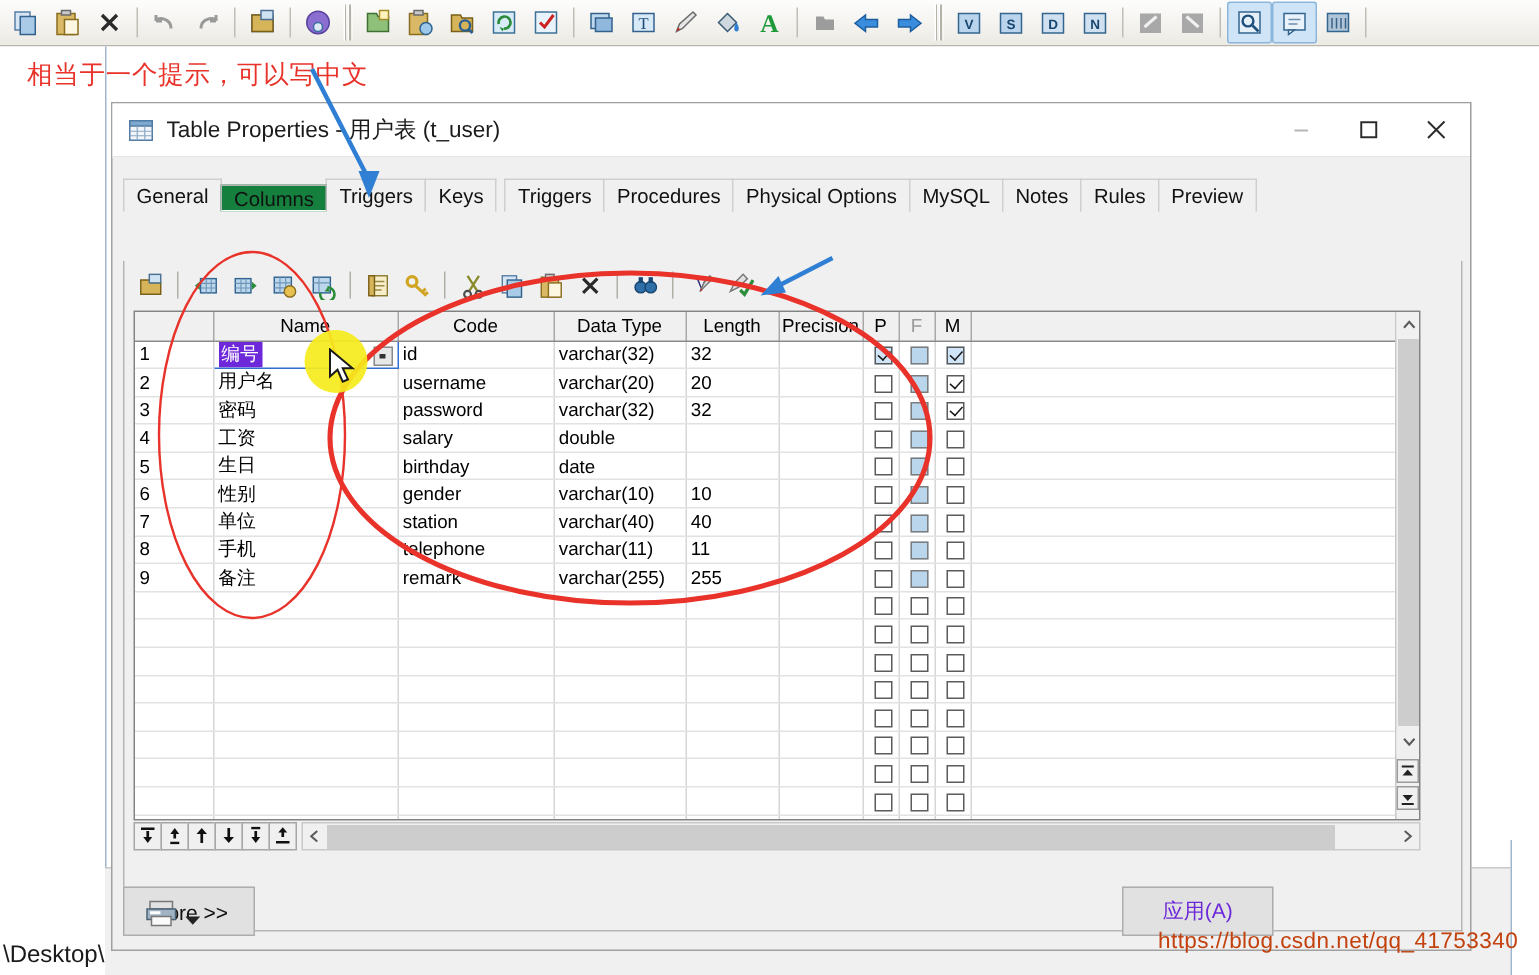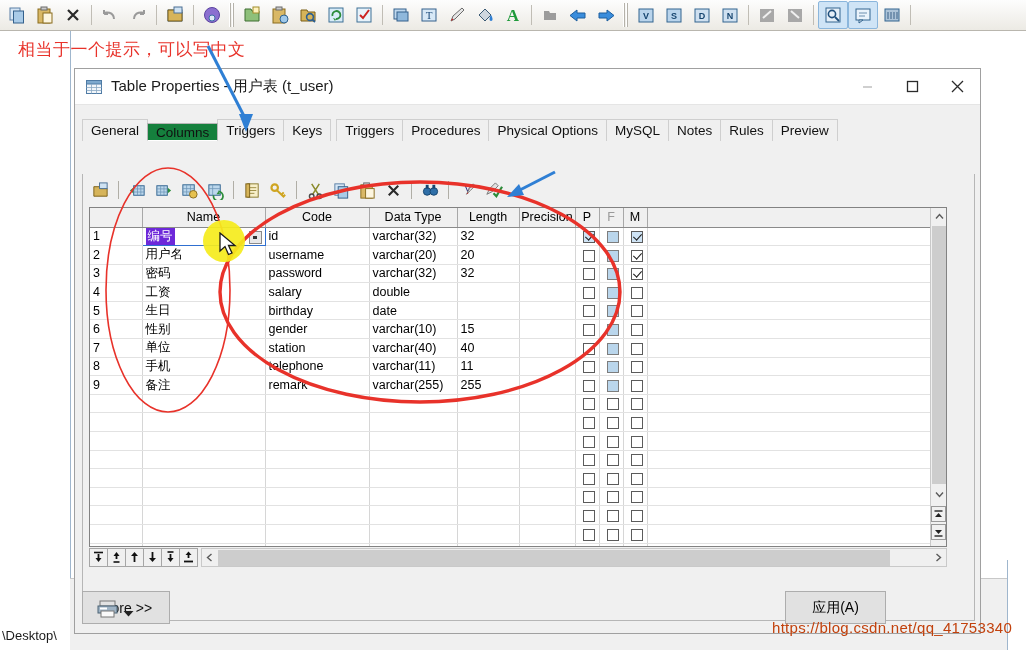--- a/index.html
+++ b/index.html
@@ -48,21 +48,21 @@
     border-left:1px solid #9fb6cd;
   }
   #bg-bottom{
     position:absolute;left:0;top:578px;width:1026px;height:72px;background:#f0f0f0;
     border-top:1px solid #c8c8c8;
   }
   #bg-bottom-white{
     position:absolute;left:0;top:578px;width:70px;height:72px;background:#ffffff;
   }
   #status-path{
-    position:absolute;left:2px;top:628px;font-size:13px;color:#1a1a1a;white-space:nowrap;
+    position:absolute;left:2px;top:628px;font-size:16px;color:#1a1a1a;white-space:nowrap;
   }
   #bg-right-edge{
     position:absolute;left:1007px;top:560px;width:19px;height:90px;background:#ffffff;
     border-left:1px solid #9fb6cd;
   }
 
   
   #dialog{
     position:absolute;left:74px;top:68px;width:907px;height:566px;
     background:#f0f0f0;border:1px solid #a0a0a0;box-sizing:border-box;
@@ -175,21 +175,21 @@
   
   #btnrow{
     position:absolute;left:0;top:522px;width:907px;height:44px;
   }
   .btn{
     position:absolute;height:33px;background:#e1e1e1;border:1px solid #adadad;
     display:flex;align-items:center;justify-content:center;font-size:14px;color:#111;
     box-sizing:border-box;
   }
   .btn.primary{background:#e1e1e1;border:2px solid #0078d7;}
-  .btn.disabled{color:#000000;margin-left:37px;}
+  .btn.disabled{color:#6d28d9;}
   #print-btn{position:absolute;left:97px;top:599px;width:22px;height:20px;}
   #print-arrow{position:absolute;left:123px;top:606px;}
 
   #watermark{
     position:absolute;left:772px;top:619px;font-size:15px;color:#c2410c;
     white-space:nowrap;letter-spacing:.3px;
   }
 
   
   #overlay{position:absolute;left:0;top:0;width:1026px;height:650px;pointer-events:none;}
@@ -655,21 +655,21 @@
               <td class="cbcell"><span class="cb"></span></td>
               <td class="cbcell"><span class="cb dis"></span></td>
               <td class="cbcell"><span class="cb"></span></td>
               <td style="border-right: none;"></td>
             </tr>
             <tr>
               <td class="rownum">6</td>
               <td>性别</td>
               <td class="">gender</td>
               <td class="">varchar(10)</td>
-              <td class="">15</td>
+              <td class="">10</td>
               <td class=""></td>
               <td class="cbcell"><span class="cb"></span></td>
               <td class="cbcell"><span class="cb dis"></span></td>
               <td class="cbcell"><span class="cb"></span></td>
               <td style="border-right: none;"></td>
             </tr>
             <tr>
               <td class="rownum">7</td>
               <td>单位</td>
               <td class="">station</td>

